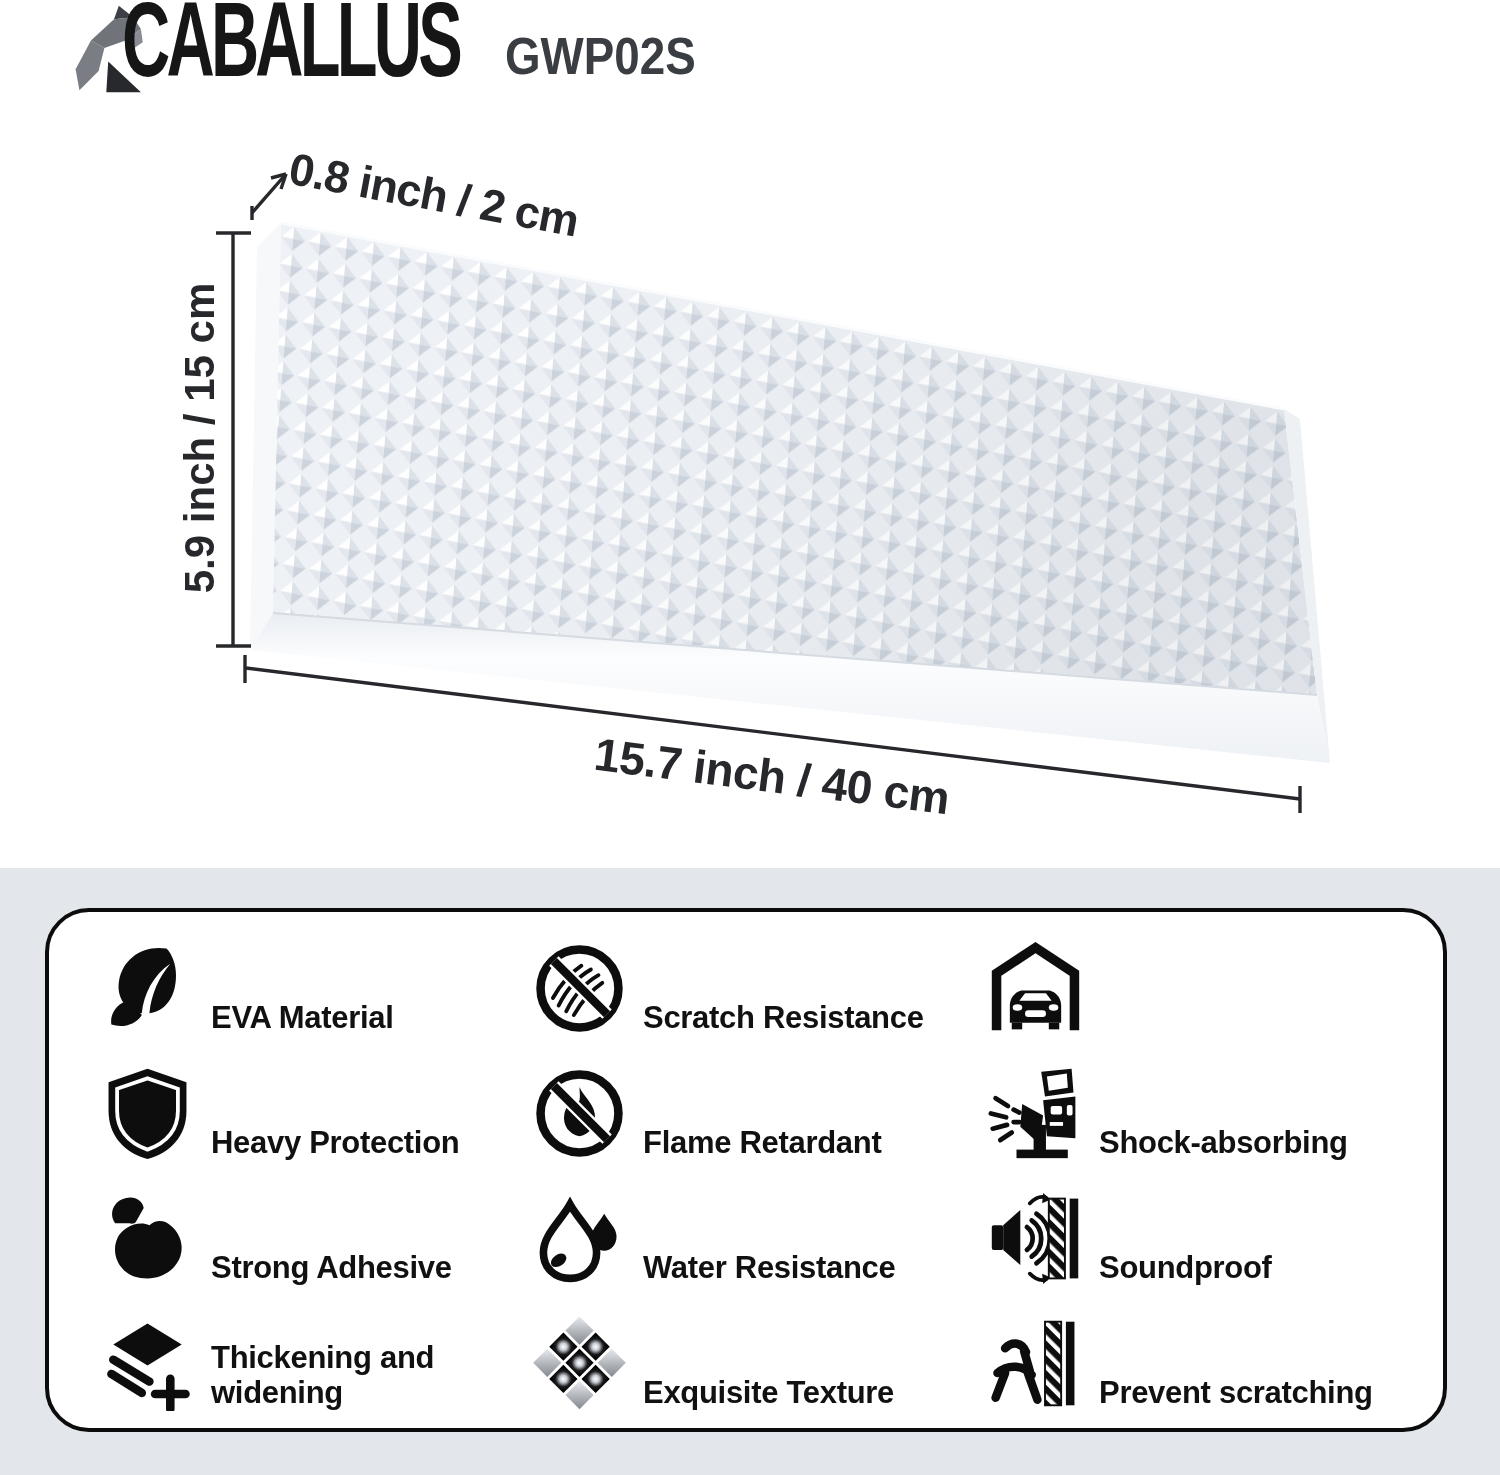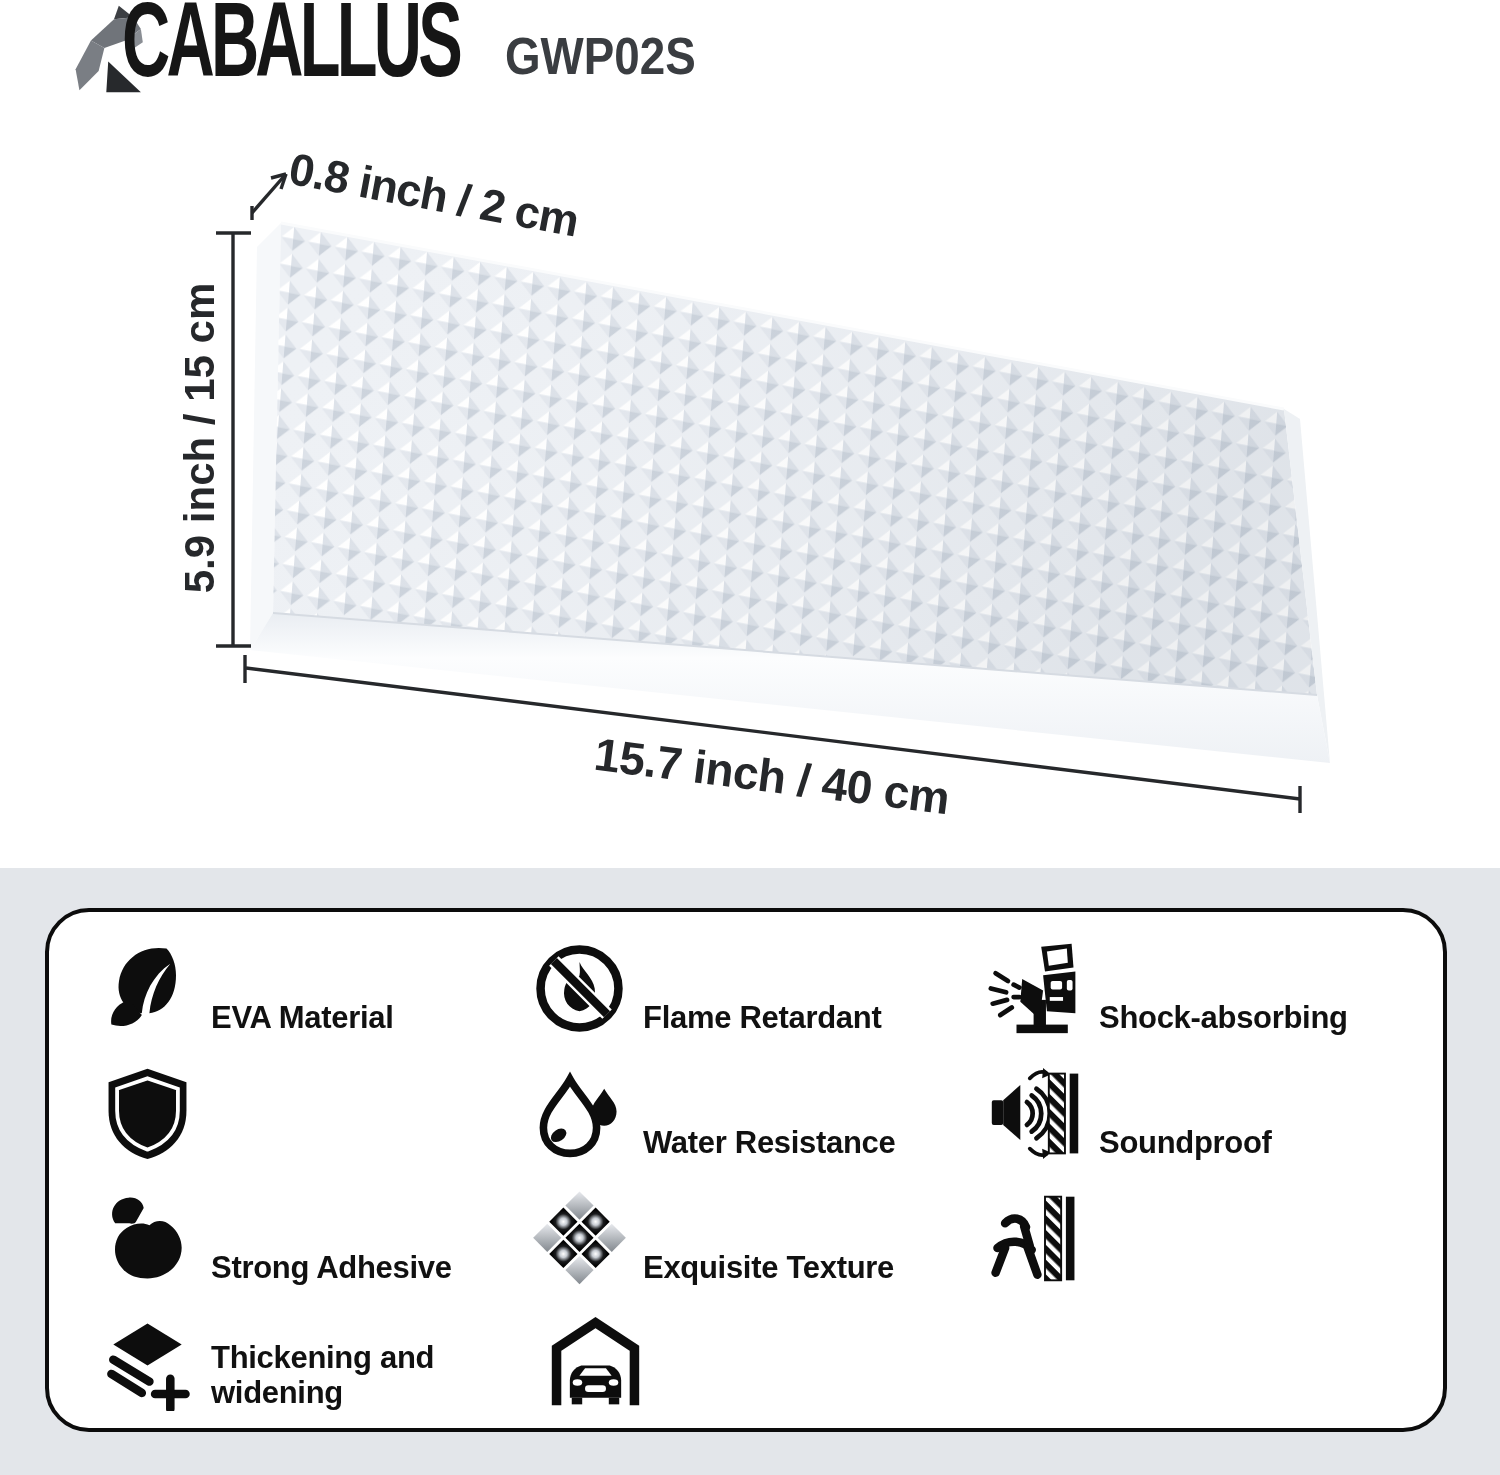--- a/index.html
+++ b/index.html
@@ -128,20 +128,21 @@
           <span class="lbl">EVA Material</span>
         </div>
 
         <div class="cell">
           <span class="ic">
             <svg viewBox="0 0 100 100">
               <path d="M50 3 L91 17 L91 47 C91 74 74 91 50 98 C26 91 9 74 9 47 L9 17 Z" fill="#0d0d0d"></path>
               <path d="M50 13 L82 24 L82 47 C82 68 69 81 50 88 C31 81 18 68 18 47 L18 24 Z" fill="none" stroke="#ffffff" stroke-width="4"></path>
             </svg>
           </span>
+          <span class="lbl">Heavy Protection</span>
         </div>
 
         <div class="cell">
           <span class="ic">
             <svg viewBox="0 0 100 100">
               <path d="M16 34 C8 22 16 8 30 7 C38 6 45 11 46 18 L38 32 C37 34 34 35 31 34 Z" fill="#0d0d0d"></path>
               <path d="M24 82 C12 70 13 48 28 39 C36 34 45 33 52 36 C58 30 68 30 74 36 C84 44 88 56 85 67 C81 82 66 92 50 92 C39 92 30 89 24 82 Z" fill="#0d0d0d"></path>
             </svg>
           </span>
           <span class="lbl">Strong Adhesive</span>
@@ -153,20 +154,36 @@
               <polygon points="50,8 86,30 50,52 14,30" fill="#0d0d0d"></polygon>
               <path d="M14 46 L52 69" stroke="#0d0d0d" stroke-width="9" stroke-linecap="round" fill="none"></path>
               <path d="M12 61 L44 81" stroke="#0d0d0d" stroke-width="9" stroke-linecap="round" fill="none"></path>
               <line x1="58" y1="82" x2="90" y2="82" stroke="#0d0d0d" stroke-width="9" stroke-linecap="round"></line>
               <line x1="74" y1="66" x2="74" y2="98" stroke="#0d0d0d" stroke-width="9" stroke-linecap="round"></line>
             </svg>
           </span>
           <span class="lbl">Thickening and widening</span>
         </div>
 
+        <div class="cell">
+          <span class="ic">
+            <svg viewBox="0 0 100 100">
+              <g stroke="#0d0d0d" stroke-width="4" fill="none" stroke-linecap="round">
+                <path d="M22 60 C30 46 40 34 52 26"></path>
+                <path d="M28 68 C36 52 48 38 62 30"></path>
+                <path d="M36 74 C44 58 56 44 70 36"></path>
+                <path d="M44 78 C52 64 62 52 74 44"></path>
+              </g>
+              <circle cx="50" cy="50" r="41" fill="none" stroke="#0d0d0d" stroke-width="9"></circle>
+              <line x1="23" y1="21" x2="79" y2="77" stroke="#ffffff" stroke-width="14"></line>
+              <line x1="23" y1="21" x2="79" y2="77" stroke="#0d0d0d" stroke-width="9"></line>
+            </svg>
+          </span>
+          <span class="lbl">Scratch Resistance</span>
+        </div>
 
         <div class="cell">
           <span class="ic">
             <svg viewBox="0 0 100 100">
               <path d="M50 22 C54 32 64 38 66 50 C68 62 61 72 50 74 C39 72 32 62 34 51 C35 44 40 40 42 33 C45 38 49 40 50 36 C51 32 50 27 50 22 Z" fill="#0d0d0d"></path>
               <circle cx="50" cy="50" r="41" fill="none" stroke="#0d0d0d" stroke-width="9"></circle>
               <line x1="23" y1="21" x2="79" y2="77" stroke="#ffffff" stroke-width="14"></line>
               <line x1="23" y1="21" x2="79" y2="77" stroke="#0d0d0d" stroke-width="9"></line>
             </svg>
           </span>
@@ -297,19 +314,20 @@
                 <path d="M18 34 C26 26 36 28 40 38"></path>
                 <path d="M10 60 C22 50 38 52 46 62"></path>
                 <line x1="38" y1="37" x2="44" y2="58"></line>
                 <line x1="42" y1="60" x2="52" y2="88"></line>
                 <line x1="18" y1="60" x2="8" y2="86"></line>
               </g>
               <rect x="60" y="6" width="17" height="88" fill="url(#hatchB)" stroke="#0d0d0d" stroke-width="2"></rect>
               <rect x="82" y="6" width="9" height="88" fill="#0d0d0d"></rect>
             </svg>
           </span>
+          <span class="lbl">Prevent scratching</span>
         </div>
 
       </div>
     </div>
   </div>
 
 </div>
 
 </body></html>

